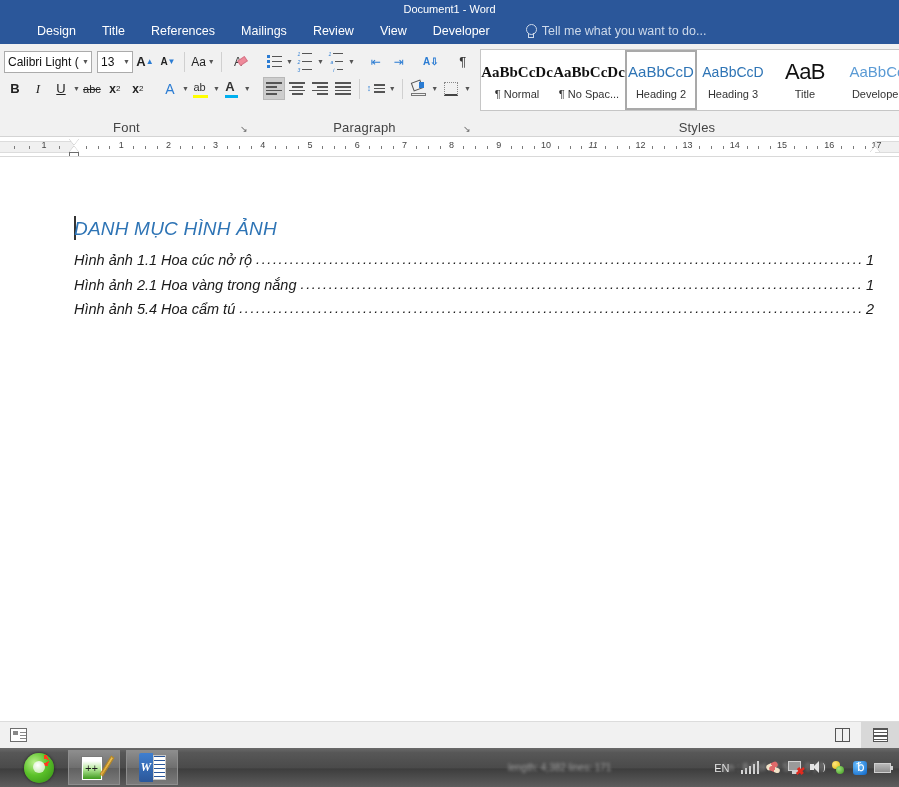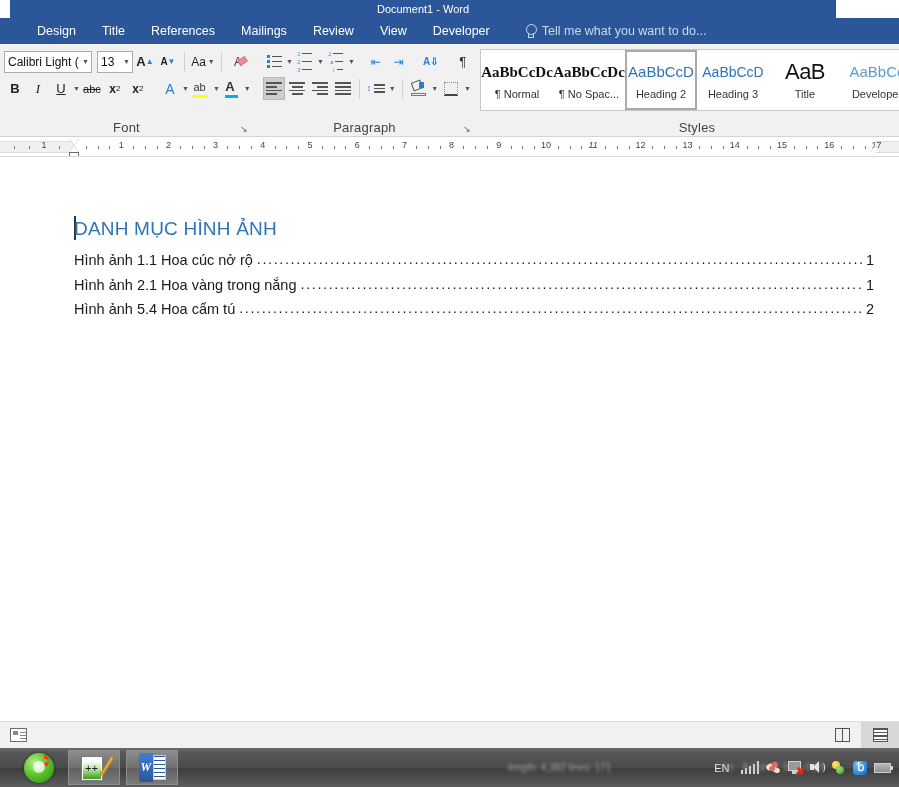--- a/index.html
+++ b/index.html
@@ -6,21 +6,21 @@
   html, body {
     width: 899px; height: 787px;
     overflow: hidden;
     font-family: "Liberation Sans", sans-serif;
     background: #ffffff;
   }
   .app { position: relative; width: 899px; height: 787px; }
 
   
   .titlebar {
-    position: absolute; top: 0; left: 10px; width: 826px; height: 18px;
+    position: absolute; top: 0; left: 0; width: 899px; height: 18px;
     background: #2b579a; color: #ffffff;
     font-size: 11px; line-height: 18px; text-align: center;
   }
   .titlebar .title { display: inline-block; }
 
   
   .ribbon-tabs {
     position: absolute; top: 18px; left: 0; width: 899px; height: 26px;
     background: #2b579a; color: #ffffff; font-size: 12.5px;
     display: flex; align-items: center; padding-left: 24px;
@@ -176,21 +176,21 @@
     position: absolute; left: 870px; top: 9px; width: 0; height: 0;
     border-left: 5px solid transparent; border-right: 5px solid transparent;
     border-bottom: 6px solid #ffffff; filter: drop-shadow(0 0 0.6px #6d6d6d);
   }
 
   
   .doc-area {
     position: absolute; top: 158px; left: 0; width: 899px; height: 563px;
     background: #ffffff; overflow: hidden;
   }
-  .page { position: absolute; top: 0; left: 0; width: 899px; height: 563px; background: #ffffff; }
+  .page { position: absolute; top: 0; left: 0; width: 899px; height: 563px; background: #ffffff; font-style: italic; }
   .doc-heading {
     position: absolute; left: 74px; top: 60px;
     font-family: "Liberation Sans", sans-serif;
     font-size: 19px; color: #2e74b5; font-weight: 400; letter-spacing: 0.2px;
     white-space: nowrap;
   }
   .caret-bar {
     position: absolute; left: 74px; top: 58px; width: 1.5px; height: 24px; background: #333;
   }
   .toc-list { position: absolute; left: 74px; top: 90px; width: 801px; }

